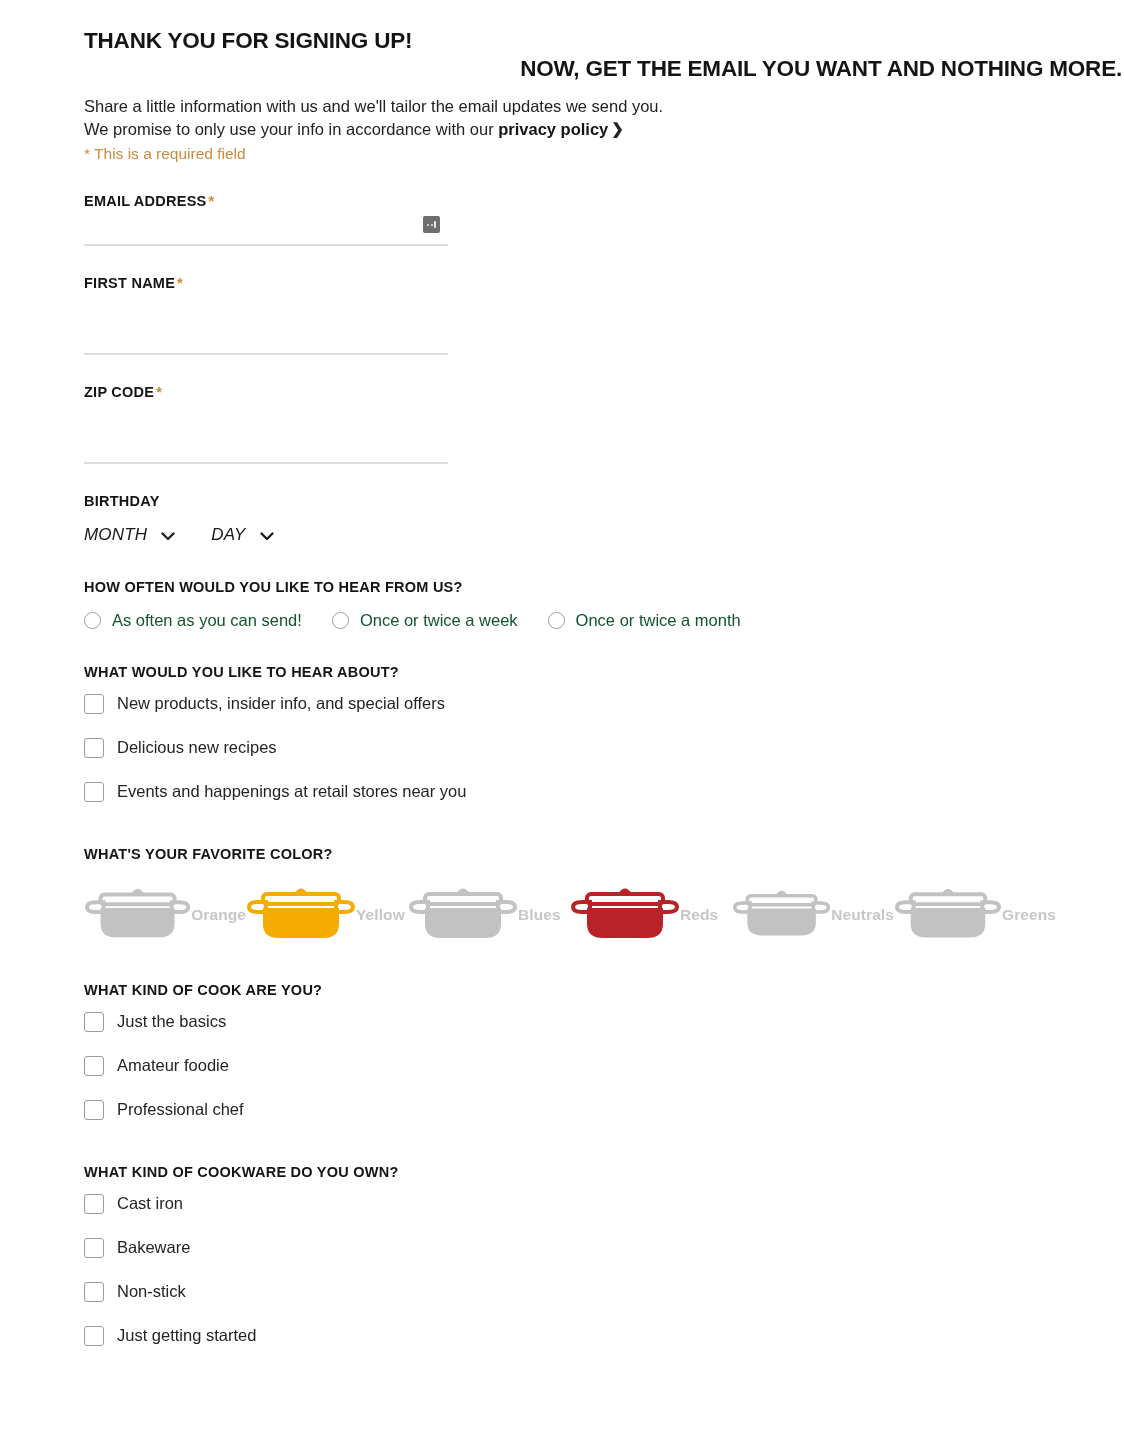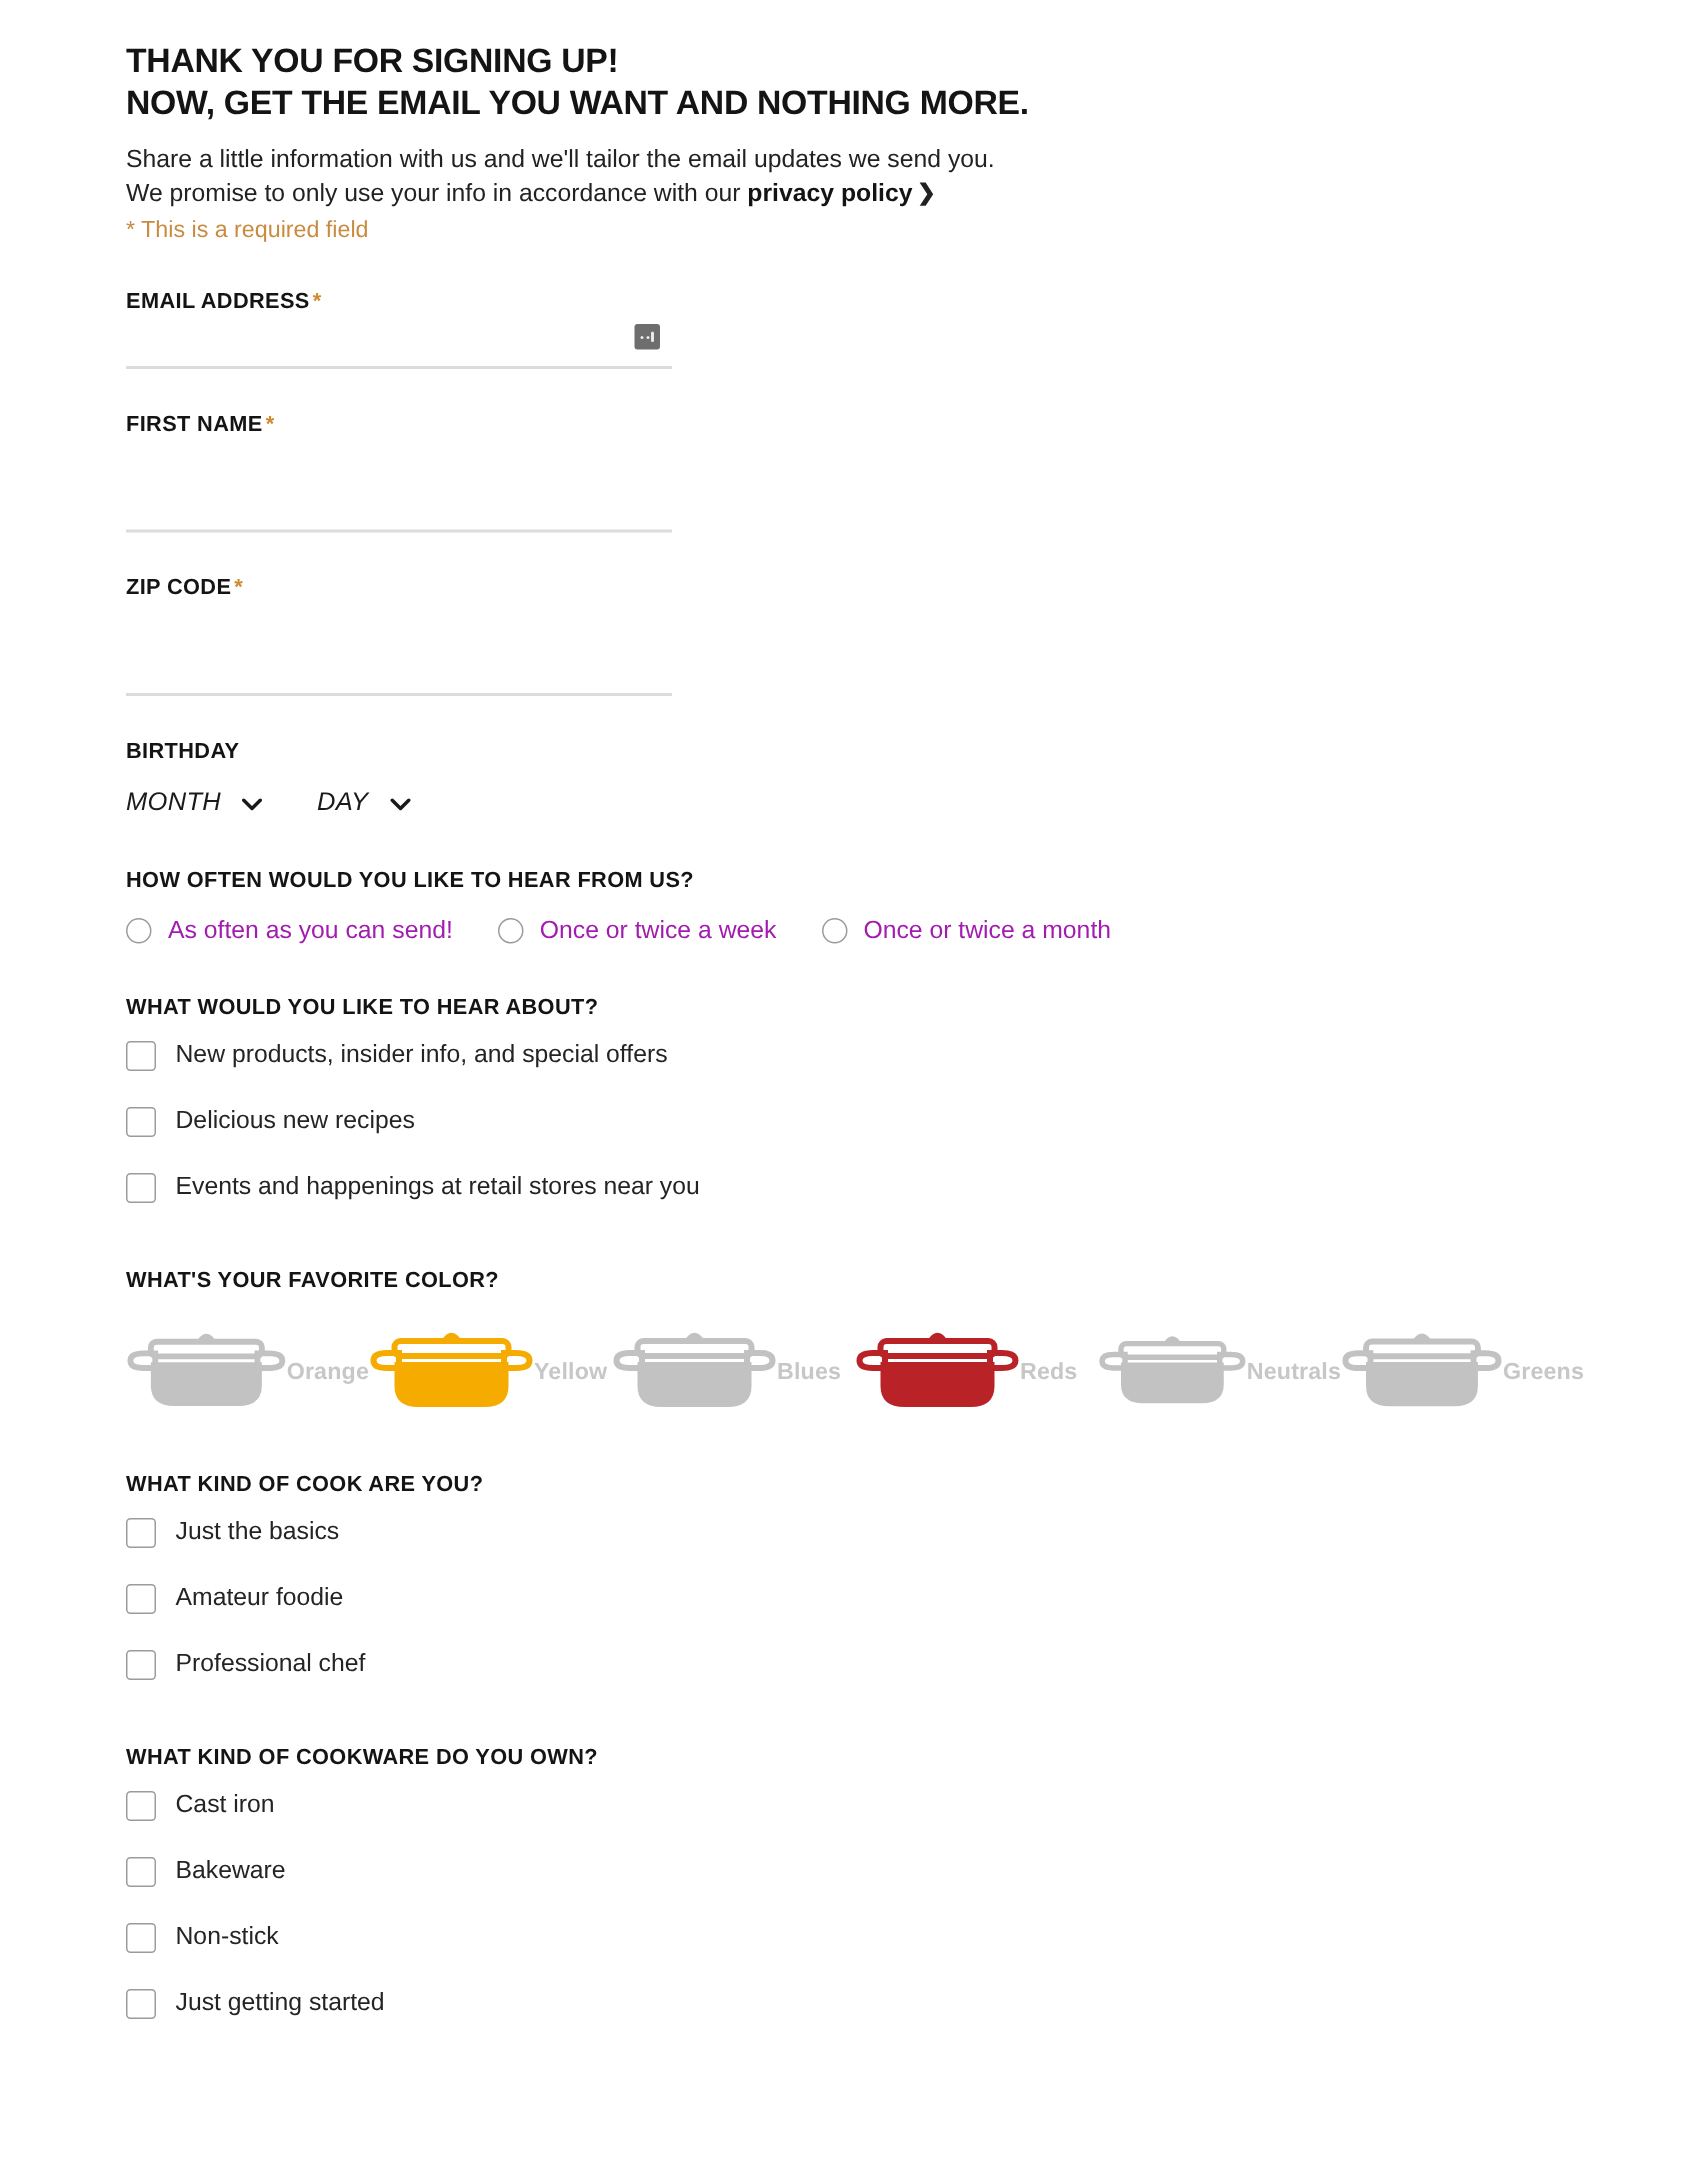--- a/index.html
+++ b/index.html
@@ -13,21 +13,21 @@
   }
   .page { position: relative; width: 1124px; height: 1448px; padding: 0 43px; margin-left: 41px; }
 
   
   .headline {
     margin: 0; padding-top: 27px;
     font-size: 22.5px; font-weight: 700; line-height: 1.23;
     letter-spacing: -0.2px; color: #141414;
     text-transform: uppercase;
   }
-  .headline .l2 { display: block; }
+  .headline .l2 { display: block; text-align: right; }
 
   .intro {
     margin: 13px 0 0 0;
     font-size: 16.5px; line-height: 1.36; color: #222222;
   }
   .intro .privacy { font-weight: 700; color: #141414; text-decoration: none; }
   .chev-r {
     display: inline-block; font-weight: 700; font-size: 15px;
     transform: translateY(-1px); margin-left: 3px;
   }
@@ -81,21 +81,21 @@
     color: #141414; text-transform: uppercase;
   }
 
   
   .radio-row { margin-top: 16px; display: flex; align-items: center; gap: 30px; }
   .radio-opt { display: flex; align-items: center; gap: 11px; cursor: pointer; }
   .radio-mark {
     width: 17px; height: 17px; border: 1.6px solid #9b9b9b;
     border-radius: 50%; background: #fff; flex: 0 0 auto;
   }
-  .radio-label { font-size: 16.5px; color: #a21caf; }
+  .radio-label { font-size: 16.5px; color: #14532d; }
 
   
   .check-list { margin-top: 14px; }
   .check-opt { display: flex; gap: 13px; cursor: pointer; height: 30px; margin-bottom: 14px; }
   .check-mark {
     width: 20px; height: 20px; border: 1.6px solid #9b9b9b;
     border-radius: 3px; background: #fff; flex: 0 0 auto;
   }
   .check-label { font-size: 16.5px; color: #242424; }
 

